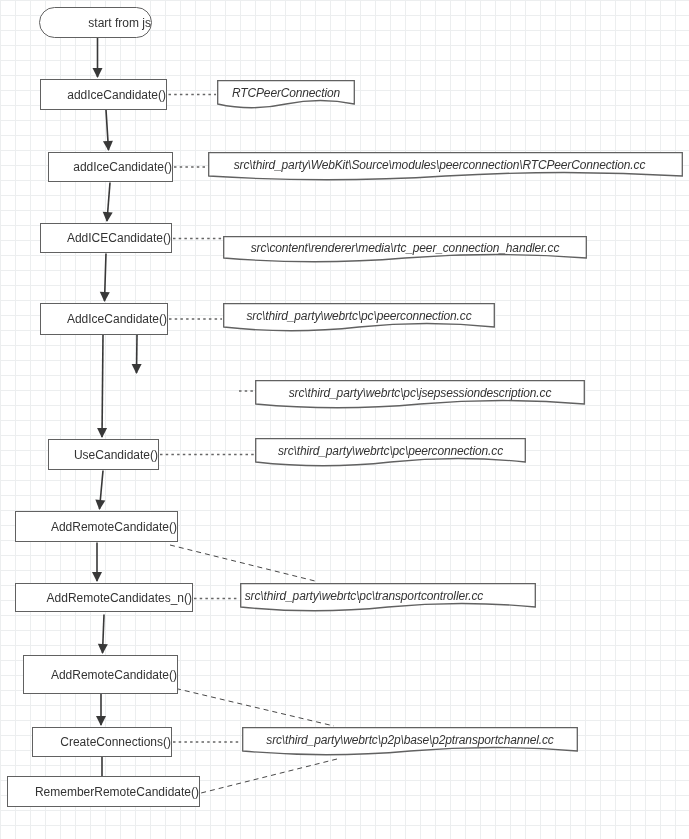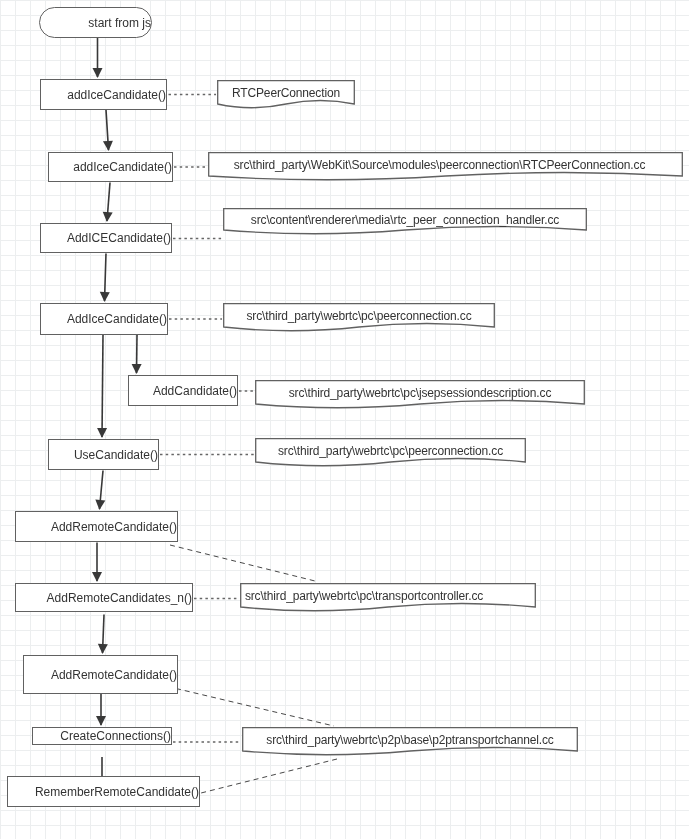--- a/index.html
+++ b/index.html
@@ -26,21 +26,21 @@
   }
   .terminator { border-radius:16px; }
   .note {
     position:absolute;
     box-sizing:border-box;
     font-size:12px; color:#333333;
   }
   .note .lbl {
     position:absolute; left:0; right:0; top:0; bottom:5px;
     display:flex; align-items:center; justify-content:center;
-    white-space:nowrap; letter-spacing:-0.15px;
+    white-space:nowrap; letter-spacing:-0.15px;font-style:italic;
   }
   .note-shape { position:absolute; left:0; top:0; overflow:visible; }
   .note-shape path { fill:#ffffff; stroke:#616161; stroke-width:1.3; }
   .flow-edge { stroke:#383838; stroke-width:1.6; fill:none; }
   .note-link { stroke:#666666; stroke-width:1.3; fill:none; stroke-dasharray:2.5 3.2; }
   .diag-link { stroke:#474747; stroke-width:1; fill:none; stroke-dasharray:5 4; }
 </style>
 </head>
 <body>
 
@@ -92,41 +92,38 @@
     </div>
 
   <div class="node" style="left:40px;top:223px;width:132px;height:30px">
     <span>AddICECandidate()</span>
     </div>
 
   <div class="node" style="left:40px;top:303px;width:128px;height:32px">
     <span>AddIceCandidate()</span>
     </div>
 
-  <div class="node" style="left:128px;top:375px;width:110px;height:31px">
-    <span>AddCandidate()</span>
-    </div>
 
   <div class="node" style="left:48px;top:439px;width:111px;height:31px">
     <span>UseCandidate()</span>
     </div>
 
   <div class="node" style="left:15px;top:511px;width:163px;height:31px">
     <span>AddRemoteCandidate()</span>
     </div>
 
   <div class="node" style="left:15px;top:583px;width:178px;height:29px">
     <span>AddRemoteCandidates_n()</span>
     </div>
 
   <div class="node" style="left:23px;top:655px;width:155px;height:39px">
     <span>AddRemoteCandidate()</span>
     </div>
 
-  <div class="node" style="left:32px;top:727px;width:140px;height:18px">
+  <div class="node" style="left:32px;top:727px;width:140px;height:30px">
     <span>CreateConnections()</span>
     </div>
 
   <div class="node" style="left:7px;top:776px;width:193px;height:31px">
     <span>RememberRemoteCandidate()</span>
     </div>
 
   <div class="note" style="left:217px;top:80px;width:138px;height:31px">
       <svg width="138" height="35" class="note-shape">
         <path d="M0.7,0.7 L137.3,0.7 L137.3,24 Q103.5,17 69,24 Q34.5,31.5 0.7,24 Z"></path>
@@ -134,21 +131,21 @@
     <span class="lbl">RTCPeerConnection</span>
     </div>
 
   <div class="note" style="left:208px;top:152px;width:463px;height:31px">
       <svg width="475" height="35" class="note-shape">
         <path d="M0.7,0.7 L474.3,0.7 L474.3,24 Q356.25,17 237.5,24 Q118.75,31.5 0.7,24 Z"></path>
       </svg>
     <span class="lbl">src\third_party\WebKit\Source\modules\peerconnection\RTCPeerConnection.cc</span>
     </div>
 
-  <div class="note" style="left:223px;top:208px;width:364px;height:29px">
+  <div class="note" style="left:223px;top:236px;width:364px;height:29px">
       <svg width="364" height="33" class="note-shape">
         <path d="M0.7,0.7 L363.3,0.7 L363.3,22 Q273,15 182,22 Q91,29.5 0.7,22 Z"></path>
       </svg>
     <span class="lbl">src\content\renderer\media\rtc_peer_connection_handler.cc</span>
     </div>
 
   <div class="note" style="left:223px;top:303px;width:272px;height:31px">
       <svg width="272" height="35" class="note-shape">
         <path d="M0.7,0.7 L271.3,0.7 L271.3,24 Q204,17 136,24 Q68,31.5 0.7,24 Z"></path>
       </svg>

